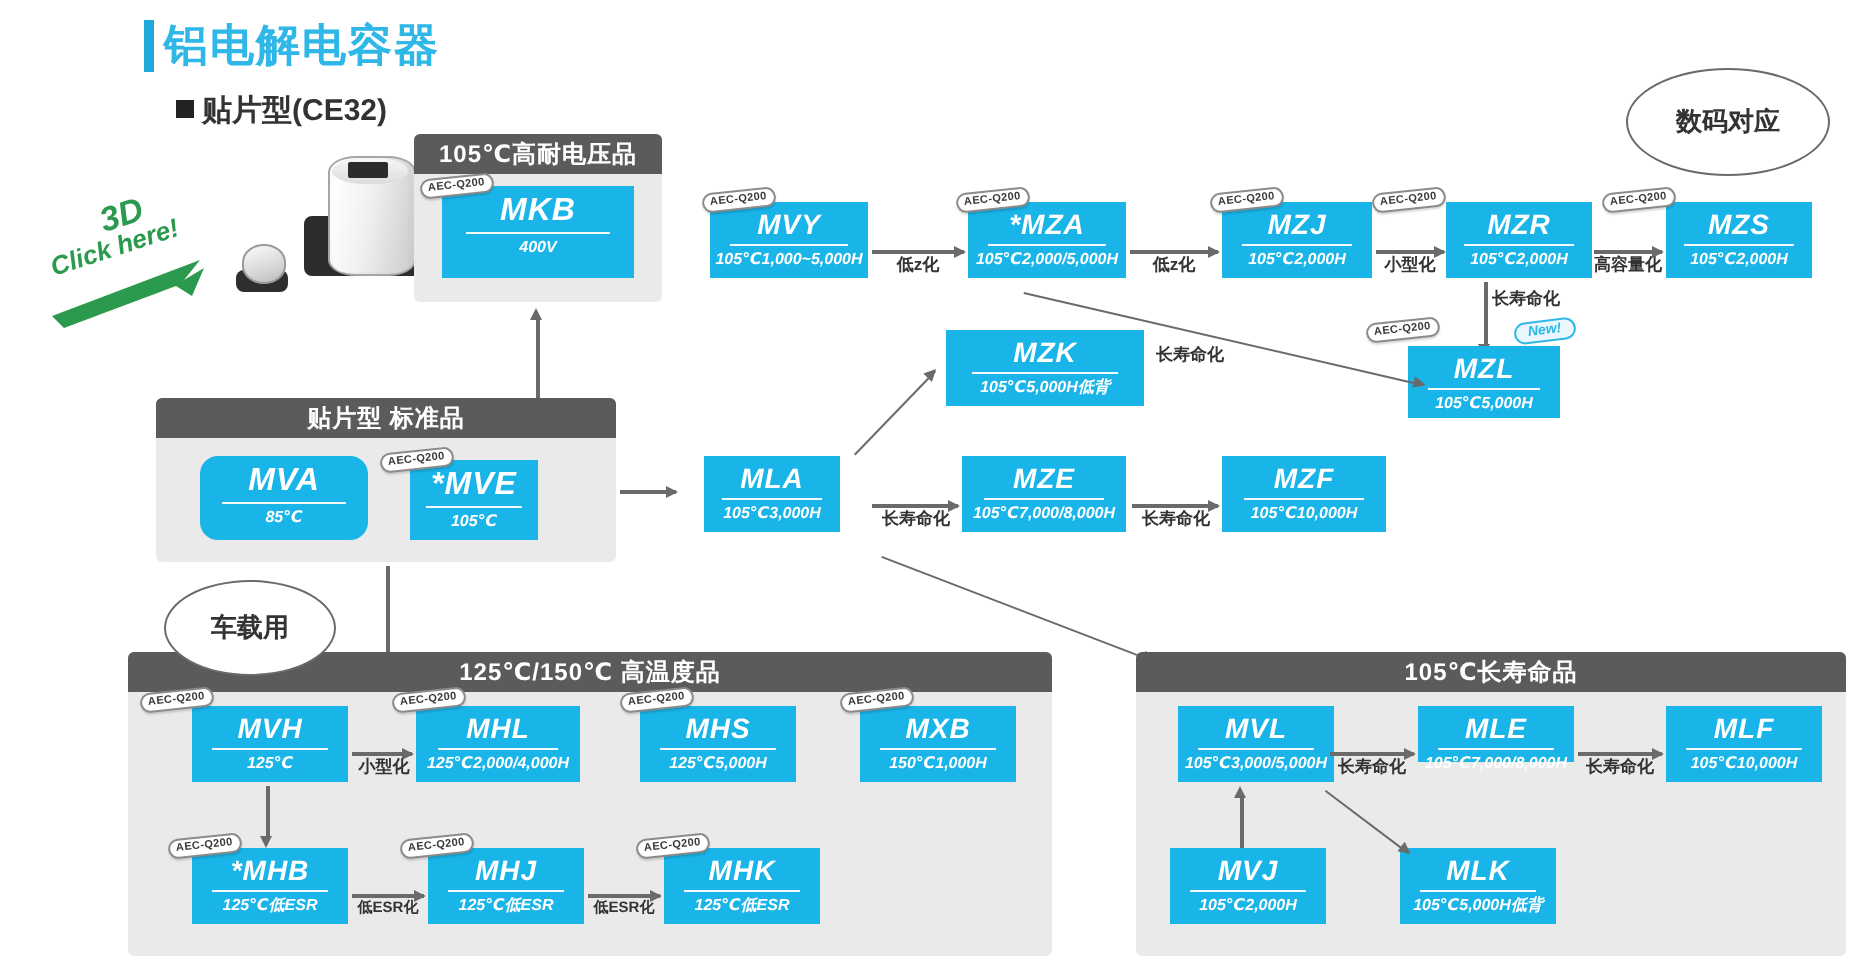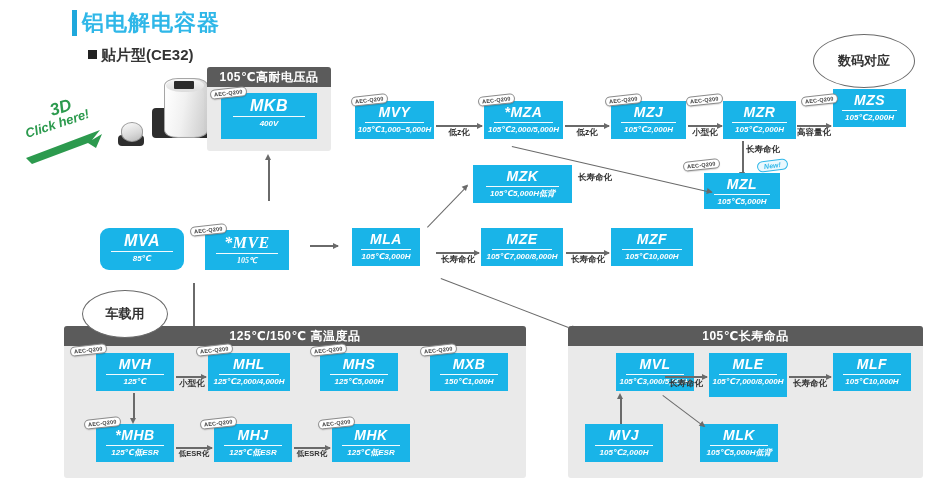--- a/index.html
+++ b/index.html
@@ -217,27 +217,30 @@
   </div>
   <div class="aec" style="left:210px;top:88px;">AEC-Q200</div>
   <div class="pbox" style="left:221px;top:93px;width:96px;height:46px;">
     <div class="code">MKB</div>
     <div class="rule"></div>
     <div class="spec">400V</div>
   </div>
 
   <div class="arrow-v up" style="left:268px;top:159px;height:42px;"></div>
 
+  <div class="group" style="left:78px;top:199px;width:230px;height:82px;">
+    <div class="group-hd">贴片型 标准品</div>
+  </div>
   <div class="pbox round" style="left:100px;top:228px;width:84px;height:42px;">
     <div class="code">MVA</div>
     <div class="rule"></div>
     <div class="spec">85℃</div>
   </div>
   <div class="aec" style="left:190px;top:225px;">AEC-Q200</div>
-  <div class="pbox" style="left:205px;top:230px;width:84px;height:40px;font-family:Liberation Serif, serif;">
+  <div class="pbox" style="left:205px;top:230px;width:64px;height:40px;">
     <div class="code">*MVE</div>
     <div class="rule"></div>
     <div class="spec">105℃</div>
   </div>
 
   <div class="arrow-h" style="left:310px;top:245px;width:28px;"></div>
 
   <div class="arrow-v down" style="left:193px;top:283px;height:56px;"></div>
 
 
@@ -271,21 +274,21 @@
   <div class="aec" style="left:686px;top:95px;">AEC-Q200</div>
   <div class="pbox small" style="left:723px;top:101px;width:73px;height:38px;">
     <div class="code">MZR</div>
     <div class="rule"></div>
     <div class="spec">105℃2,000H</div>
   </div>
   <div class="arrow-h" style="left:797px;top:125px;width:34px;"></div>
   <div class="arrow-lbl" style="left:791px;top:127px;width:46px;">高容量化</div>
 
   <div class="aec" style="left:801px;top:95px;">AEC-Q200</div>
-  <div class="pbox small" style="left:833px;top:89px;width:73px;height:38px;">
+  <div class="pbox small" style="left:833px;top:101px;width:73px;height:38px;">
     <div class="code">MZS</div>
     <div class="rule"></div>
     <div class="spec">105℃2,000H</div>
   </div>
 
   <div class="arrow-v down" style="left:742px;top:141px;height:32px;"></div>
   <div class="arrow-lbl" style="left:746px;top:144px;">长寿命化</div>
 
   <div class="pbox small" style="left:473px;top:165px;width:99px;height:38px;">
     <div class="code">MZK</div>
@@ -392,29 +395,29 @@
   <div class="pbox small" style="left:332px;top:424px;width:78px;height:38px;">
     <div class="code">MHK</div>
     <div class="rule"></div>
     <div class="spec">125℃低ESR</div>
   </div>
 
   <div class="group" style="left:568px;top:326px;width:355px;height:152px;">
     <div class="group-hd">105℃长寿命品</div>
   </div>
 
-  <div class="pbox small" style="left:616px;top:353px;width:78px;height:38px;">
+  <div class="pbox small" style="left:589px;top:353px;width:78px;height:38px;">
     <div class="code">MVL</div>
     <div class="rule"></div>
     <div class="spec">105℃3,000/5,000H</div>
   </div>
   <div class="arrow-h" style="left:665px;top:376px;width:42px;"></div>
   <div class="arrow-lbl" style="left:659px;top:378px;width:54px;">长寿命化</div>
 
-  <div class="pbox small" style="left:709px;top:353px;width:78px;height:44px;">
+  <div class="pbox small" style="left:709px;top:353px;width:78px;height:28px;">
     <div class="code">MLE</div>
     <div class="rule"></div>
     <div class="spec">105℃7,000/8,000H</div>
   </div>
   <div class="arrow-h" style="left:789px;top:376px;width:42px;"></div>
   <div class="arrow-lbl" style="left:783px;top:378px;width:54px;">长寿命化</div>
 
   <div class="pbox small" style="left:833px;top:353px;width:78px;height:38px;">
     <div class="code">MLF</div>
     <div class="rule"></div>

